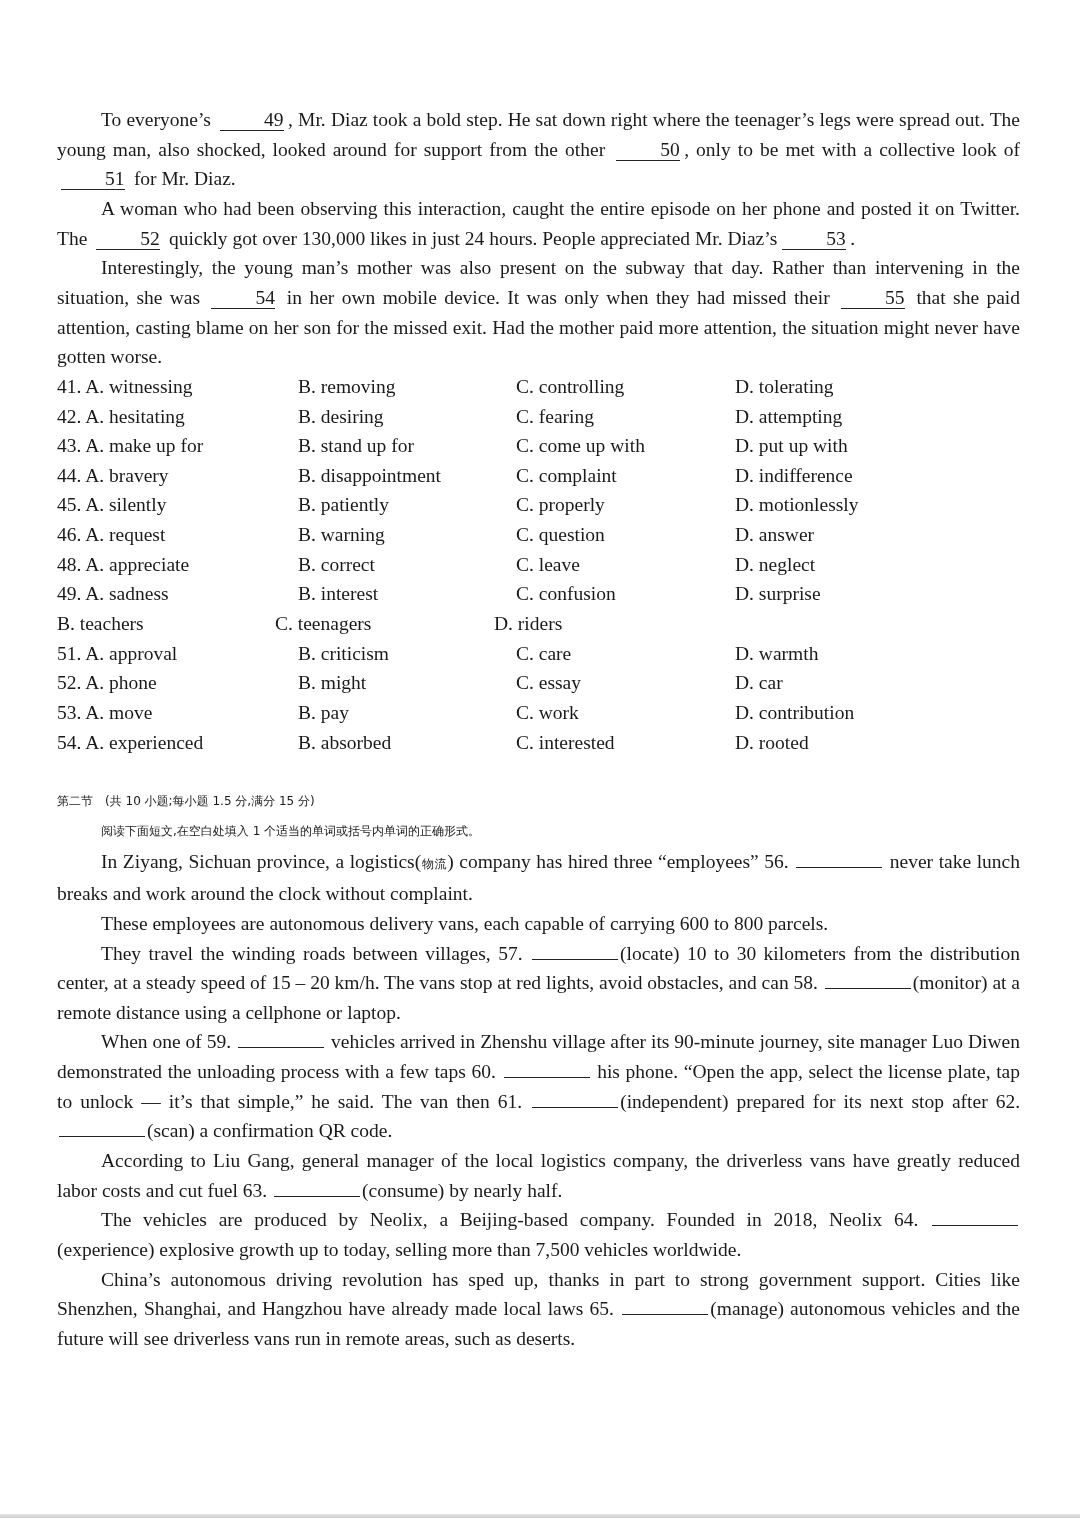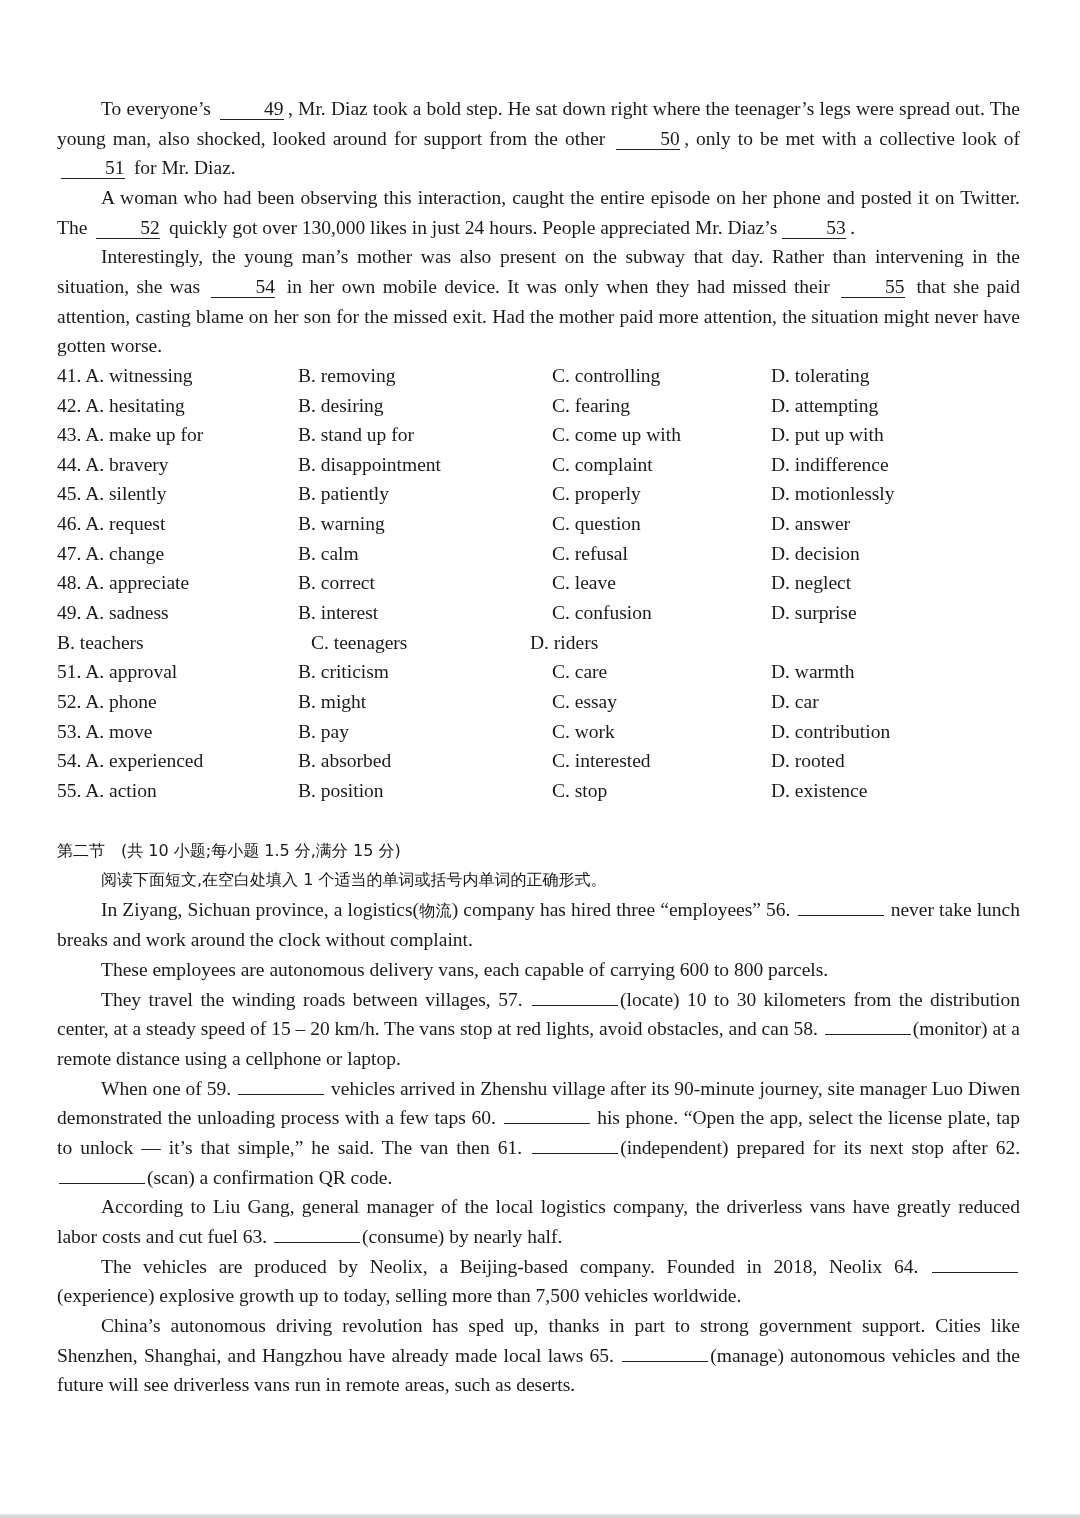--- a/index.html
+++ b/index.html
@@ -2,42 +2,42 @@
 <html><head>
 <meta charset="utf-8">
 <style>
   html, body { margin: 0; padding: 0; background: #ffffff; }
   body {
     width: 1080px; height: 1518px; position: relative; overflow: hidden;
     font-family: "Liberation Serif", "DejaVu Serif", serif;
     color: #1a1a1a;
   }
   .page {
-    position: absolute; left: 57px; top: 94px; width: 963px;
+    position: absolute; left: 57px; top: 105px; width: 963px;
     font-size: 19.5px; line-height: 29.65px;
   }
   .p { text-align: justify; text-align-last: left; margin: 0; }
   .p.indent { text-indent: 44px; }
   .blank {
     display: inline-block; min-width: 64px; text-align: center;
     border-bottom: 1.3px solid #222; line-height: 20px; margin: 0 4px;
   }
   .fill {
     display: inline-block; width: 86px; border-bottom: 1.3px solid #222;
     height: 18px; vertical-align: baseline; margin: 0 2px;
   }
   .options { margin: 0; }
   .opt-row { display: flex; height: 29.65px; }
   .opt-row span { display: block; white-space: nowrap; }
   .c0 { width: 241px; font-family: Liberation Serif, serif; }
   .c1 { width: 218px; }
-  .c2 { width: 219px; margin-left: 36px; }
+  .c2 { width: 219px; }
   .c3 { width: 200px; }
   .section-head { margin-top: 30px; }
-  .cn { font-family: "DejaVu Sans", sans-serif; font-size: 16px; }
+  .cn { font-family: "DejaVu Sans", sans-serif; font-size: 12px; }
   .bottom-line {
     position: absolute; left: 0; right: 0; bottom: 0; height: 4px;
     background: linear-gradient(#e6e6e6, #cfcfcf);
   }
 </style>
 </head>
 <body>
 
 <div class="page">
 
@@ -95,26 +95,20 @@
       <span class="c2">C. properly</span>
       <span class="c3">D. motionlessly</span>
     </div>
     <div class="opt-row">
       <span class="c0"><span style="display:inline">46.</span> <span style="display:inline">A. request</span></span>
       <span class="c1">B. warning</span>
       <span class="c2">C. question</span>
       <span class="c3">D. answer</span>
     </div>
     <div class="opt-row">
-      <span class="c0"><span style="display:inline">47.</span> <span style="display:inline">A. change</span></span>
-      <span class="c1">B. calm</span>
-      <span class="c2">C. refusal</span>
-      <span class="c3">D. decision</span>
-    </div>
-    <div class="opt-row">
       <span class="c0"><span style="display:inline">48.</span> <span style="display:inline">A. appreciate</span></span>
       <span class="c1">B. correct</span>
       <span class="c2">C. leave</span>
       <span class="c3">D. neglect</span>
     </div>
     <div class="opt-row">
       <span class="c0"><span style="display:inline">49.</span> <span style="display:inline">A. sadness</span></span>
       <span class="c1">B. interest</span>
       <span class="c2">C. confusion</span>
       <span class="c3">D. surprise</span>
@@ -140,26 +134,20 @@
       <span class="c0"><span style="display:inline">53.</span> <span style="display:inline">A. move</span></span>
       <span class="c1">B. pay</span>
       <span class="c2">C. work</span>
       <span class="c3">D. contribution</span>
     </div>
     <div class="opt-row">
       <span class="c0"><span style="display:inline">54.</span> <span style="display:inline">A. experienced</span></span>
       <span class="c1">B. absorbed</span>
       <span class="c2">C. interested</span>
       <span class="c3">D. rooted</span>
-    </div>
-    <div class="opt-row">
-      <span class="c0"><span style="display:inline">55.</span> <span style="display:inline">A. action</span></span>
-      <span class="c1">B. position</span>
-      <span class="c2">C. stop</span>
-      <span class="c3">D. existence</span>
     </div>
   </div>
 
   <p class="p section-head cn">第二节　(共 10 小题;每小题 1.5 分,满分 15 分)</p>
   <p class="p indent cn">阅读下面短文,在空白处填入 1 个适当的单词或括号内单词的正确形式。</p>
 
   <p class="p indent">
     <span>In Ziyang, Sichuan province, a logistics(</span><span class="cn">物流</span><span>) company has hired three “employees” 56.</span>
     <span class="fill"></span>
     <span>never take lunch breaks and work around the clock without complaint.</span>

